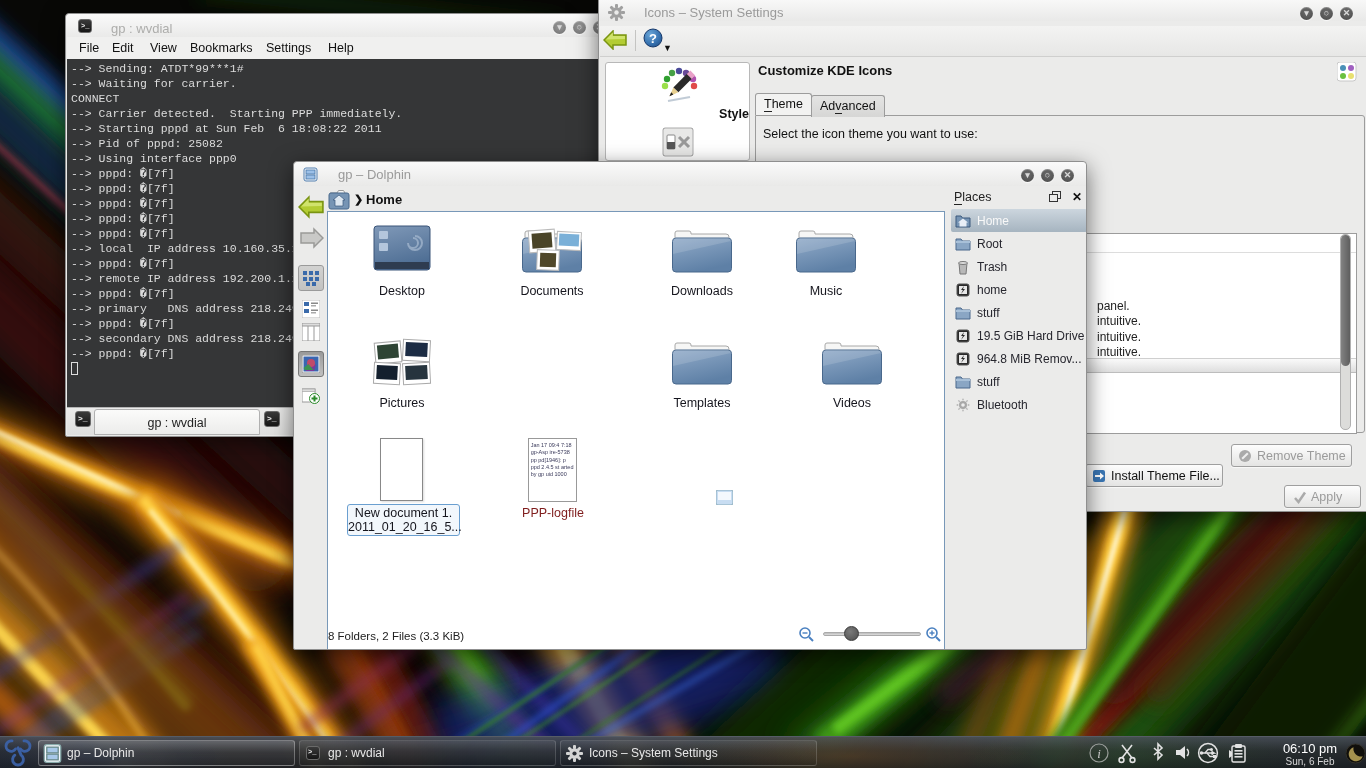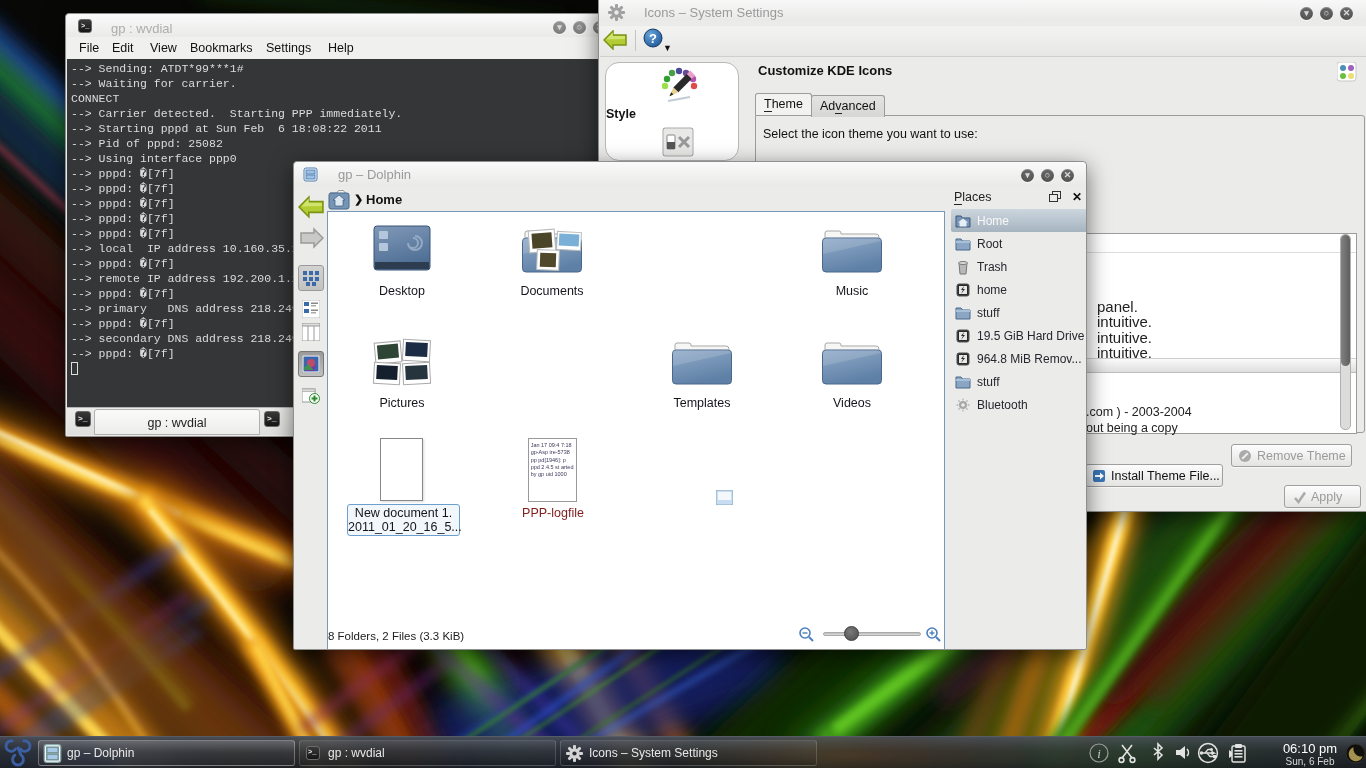--- a/index.html
+++ b/index.html
@@ -27,22 +27,22 @@
 font-family:"Liberation Mono",monospace;font-size:11.5px;line-height:15px;color:#dcdcdc;
 padding:2px 0 0 4px;white-space:pre;}
 #ttabs{position:absolute;left:1px;right:1px;bottom:1px;height:28px;background:linear-gradient(#ececeb,#dededd);
 border-top:1px solid #b5b5b5;}
 .kicon{display:inline-block;background:linear-gradient(#3a3a3a,#161616);border:1px solid #6a6a6a;
 border-radius:3px;color:#eee;text-align:left;}
 
 #syss{left:598px;top:-4px;width:776px;height:516px;border-radius:0;}
 #syss .toolbar{position:absolute;left:1px;right:1px;top:29px;height:31px;
 background:linear-gradient(#f3f3f2,#e7e7e6);border-bottom:1px solid #cfcfce;}
-#sidebox{position:absolute;left:6px;top:65px;width:134px;height:99px;background:#fff;
-border:1px solid #b8b8b8;border-radius:14px;text-align:left;}
+#sidebox{position:absolute;left:6px;top:65px;width:145px;height:99px;background:#fff;
+border:1px solid #b8b8b8;border-radius:3px;text-align:right;}
 .tab{position:absolute;font-size:12.5px;color:#111;border:1px solid #9c9c9c;border-bottom:none;
 border-radius:3px 3px 0 0;padding:3px 8px 4px 8px;}
 .tabact{background:#f2f2f1;z-index:2;text-align:center;}
 .tabin{background:linear-gradient(#e4e4e3,#d6d6d5);z-index:1;}
 .btn{position:absolute;height:23px;border:1px solid #9f9f9f;border-radius:3px;
 background:linear-gradient(#fdfdfd,#e4e4e3);font-size:12.5px;color:#111;
 display:flex;align-items:center;box-shadow:0 1px 1px rgba(255,255,255,.7);}
 .btn.dis{color:#9b9b9b;}
 
 #dolph{left:293px;top:161px;width:794px;height:489px;}
@@ -322,23 +322,22 @@
     <circle cx="6" cy="14" r="3" fill="#6ac040"></circle>
       <circle cx="14" cy="14" r="3" fill="#e8e070"></circle>
   </svg>
   <div class="tab tabact" style="left:156px;top:96px;"><span style="border-bottom:1px solid #222;">T</span>heme</div>
   <div class="tab tabin" style="left:212px;top:98px;">Ad<span style="border-bottom:1px solid #222;">v</span>anced</div>
   <div class="abs" style="left:156px;top:118px;right:8px;bottom:78px;border:1px solid #9c9c9c;border-radius:0 3px 3px 3px;background:#ebebea;"></div>
   <div class="abs" style="left:164px;top:130px;font-size:12.5px;color:#111;">Select the icon theme you want to use:</div>
 
   <div class="abs" style="left:164px;top:236px;width:594px;height:201px;background:#fff;border:1px solid #9c9c9c;"></div>
   <div class="abs" style="left:165px;top:255px;width:592px;height:1px;background:#ddd;"></div>
-  <div class="abs" style="left:498px;top:302px;width:260px;font-size:15px;color:#222;line-height:15.3px;">panel.<br>intuitive.<br>intuitive.<br>intuitive.</div>
+  <div class="abs" style="left:498px;top:302px;width:260px;font-size:12px;color:#222;line-height:15.3px;">panel.<br>intuitive.<br>intuitive.<br>intuitive.</div>
   <div class="abs" style="left:165px;top:361px;width:592px;height:15px;background:linear-gradient(#fafafa,#dedede);border-top:1px solid #cfcfcf;border-bottom:1px solid #bdbdbd;"></div>
-  <div class="abs" style="left:487px;top:407px;width:260px;font-size:12.5px;color:#222;line-height:16px;">.com ) - 2003-2004<br>out being a copy</div>
   <div class="abs" style="left:741px;top:237px;width:11px;height:196px;background:#dcdcda;border:1px solid #b0b0b0;border-radius:5px;"></div>
   <div class="abs" style="left:742px;top:238px;width:9px;height:131px;background:linear-gradient(90deg,#828282,#5e5e5e);border-radius:5px;"></div>
   <div class="btn" style="left:486px;top:447px;width:138px;margin-top:20px;">
     <svg width="14" height="14" viewBox="0 0 14 14" style="margin:0 5px 0 6px;">
         <rect x="1" y="1" width="12" height="12" rx="2" fill="#3a76b4"></rect>
         <path d="M3 7 h5 v-2.5 l4 3.5 -4 3.5 v-2.5 h-5z" fill="#fff" transform="translate(0,-1)"></path>
       </svg>
     Install Theme File...</div>
   <div class="btn dis" style="left:632px;top:447px;width:121px;">
     <svg width="14" height="14" viewBox="0 0 14 14" style="margin:0 5px 0 6px;">
@@ -461,21 +460,28 @@
             <g>
               <rect x="8" y="6" width="26" height="22" fill="#fff" stroke="#bbb" transform="rotate(-4 21 17)"></rect>
               <rect x="11" y="9" width="20" height="15" fill="#4a4428" transform="rotate(-4 21 17)"></rect>
               <rect x="36" y="8" width="24" height="18" fill="#fff" stroke="#bbb" transform="rotate(3 48 17)"></rect>
               <rect x="38" y="10" width="20" height="12" fill="#7ab0d8" transform="rotate(3 48 17)"></rect>
               <rect x="16" y="26" width="22" height="20" fill="#fff" stroke="#bbb" transform="rotate(2 27 36)"></rect>
               <rect x="19" y="29" width="16" height="14" fill="#50482a" transform="rotate(2 27 36)"></rect>
             </g>
           </svg></div>
         <div class="lbl">Documents</div>
-      </div><div class="ditem" style="left:469px;top:12px;">
+      </div><div class="ditem" style="left:319px;top:12px;">
+        <div style="height:52px;"><svg width="62" height="50" viewBox="0 0 62 50">
+            <path d="M4 9 a2 2 0 0 1 2-2 h12 a2 2 0 0 1 2 2 v1 h35 a3 3 0 0 1 3 3 v30 a3 3 0 0 1 -3 3 H7 a3 3 0 0 1 -3-3z" fill="#f6f6f5" stroke="#a8a8a8"></path>
+            <rect x="1.5" y="14" width="59" height="34" rx="3.5" fill="url(#fg)" stroke="#49688C"></rect>
+            <path d="M2 17 a3 3 0 0 1 3-3 h52 a3 3 0 0 1 3 3 l-58 13z" fill="#fff" opacity=".14"></path>
+          </svg></div>
+        <div class="lbl">Downloads</div>
+      </div><div class="ditem" style="left:443px;top:12px;">
         <div style="height:52px;"><svg width="62" height="50" viewBox="0 0 62 50">
             <path d="M4 9 a2 2 0 0 1 2-2 h12 a2 2 0 0 1 2 2 v1 h35 a3 3 0 0 1 3 3 v30 a3 3 0 0 1 -3 3 H7 a3 3 0 0 1 -3-3z" fill="#f6f6f5" stroke="#a8a8a8"></path>
             <rect x="1.5" y="14" width="59" height="34" rx="3.5" fill="url(#fg)" stroke="#49688C"></rect>
             <path d="M2 17 a3 3 0 0 1 3-3 h52 a3 3 0 0 1 3 3 l-58 13z" fill="#fff" opacity=".14"></path>
           </svg></div>
         <div class="lbl">Music</div>
       </div><div class="ditem" style="left:19px;top:124px;">
         <div style="height:52px;"><svg width="62" height="50" viewBox="0 0 62 50">
             <g>
               <rect x="4" y="6" width="26" height="21" fill="#fff" stroke="#aaa" transform="rotate(-5 17 16)"></rect>

